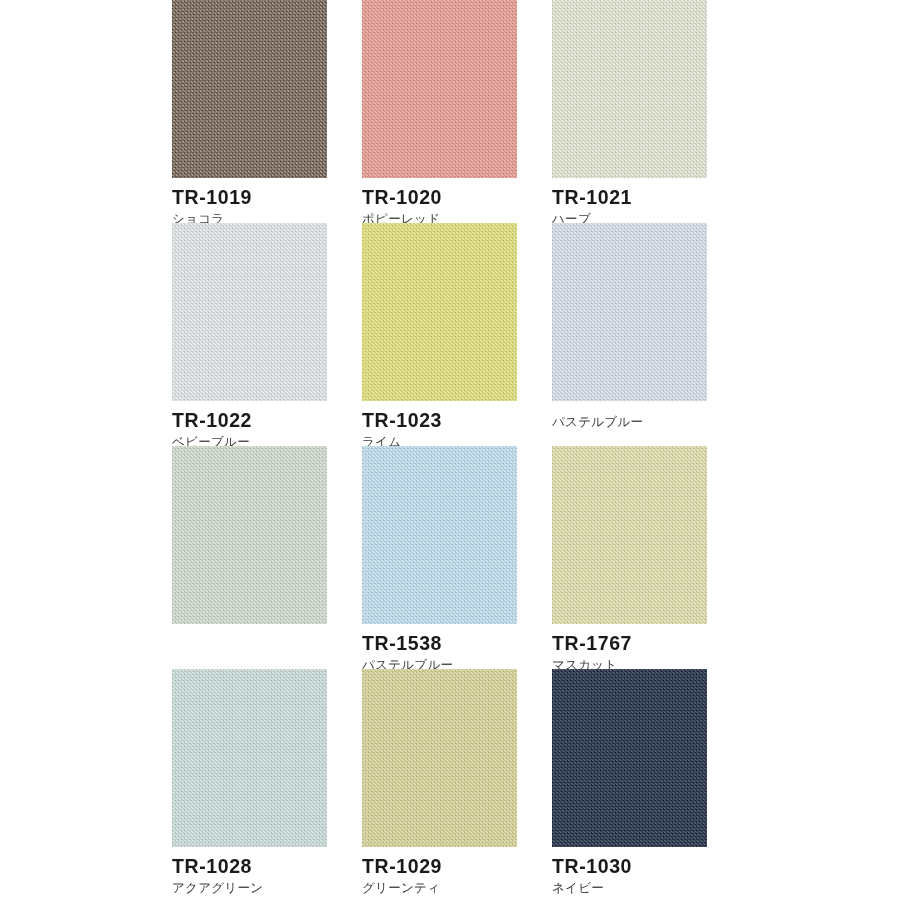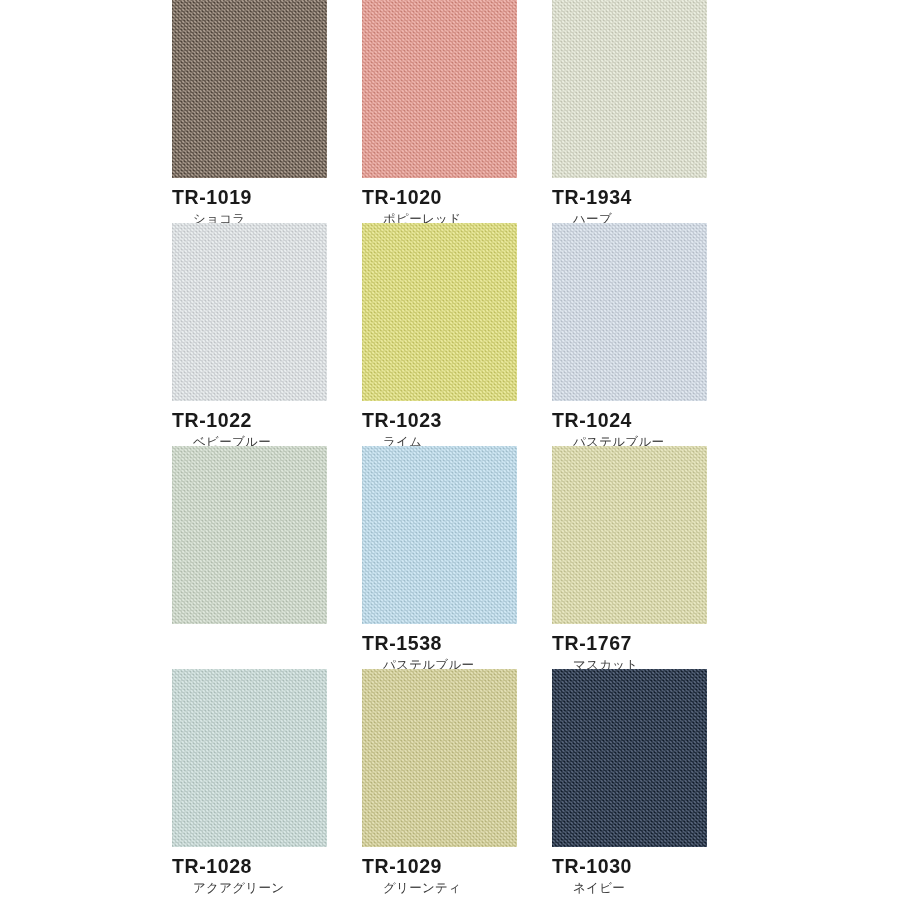--- a/index.html
+++ b/index.html
@@ -92,21 +92,20 @@
 
   .swatch-name {
     font-family: "DejaVu Sans", "Liberation Sans", sans-serif;
     font-size: 12.5px;
     font-weight: normal;
     letter-spacing: 0.3px;
     color: #3a3a3a;
     line-height: 1.1;
     padding-top: 5px;
     white-space: nowrap;
-    margin-left: 21px;
   }
 </style>
 </head>
 <body>
 
 <div id="swatch-grid">
     <div class="swatch-cell">
       <div class="swatch-chip dark" style="background-color: rgb(141, 122, 105);">
         <div class="weave"></div>
       </div>
@@ -122,21 +121,21 @@
       <div class="swatch-caption">
         <div class="swatch-code">TR-1020</div>
         <div class="swatch-name">ポピーレッド</div>
       </div>
     </div>
     <div class="swatch-cell">
       <div class="swatch-chip" style="background-color: rgb(223, 226, 205);">
         <div class="weave"></div>
       </div>
       <div class="swatch-caption">
-        <div class="swatch-code">TR-1934</div>
+        <div class="swatch-code">TR-1021</div>
         <div class="swatch-name">ハーブ</div>
       </div>
     </div>
     <div class="swatch-cell">
       <div class="swatch-chip" style="background-color: rgb(223, 228, 231);">
         <div class="weave"></div>
       </div>
       <div class="swatch-caption">
         <div class="swatch-code">TR-1022</div>
         <div class="swatch-name">ベビーブルー</div>
@@ -149,21 +148,20 @@
       <div class="swatch-caption">
         <div class="swatch-code">TR-1023</div>
         <div class="swatch-name">ライム</div>
       </div>
     </div>
     <div class="swatch-cell">
       <div class="swatch-chip" style="background-color: rgb(210, 220, 232);">
         <div class="weave"></div>
       </div>
       <div class="swatch-caption">
-        <div class="swatch-code">TR-1024</div>
         <div class="swatch-name">パステルブルー</div>
       </div>
     </div>
     <div class="swatch-cell">
       <div class="swatch-chip" style="background-color: rgb(204, 218, 200);">
         <div class="weave"></div>
       </div>
     </div>
     <div class="swatch-cell">
       <div class="swatch-chip" style="background-color: rgb(185, 220, 237);">

